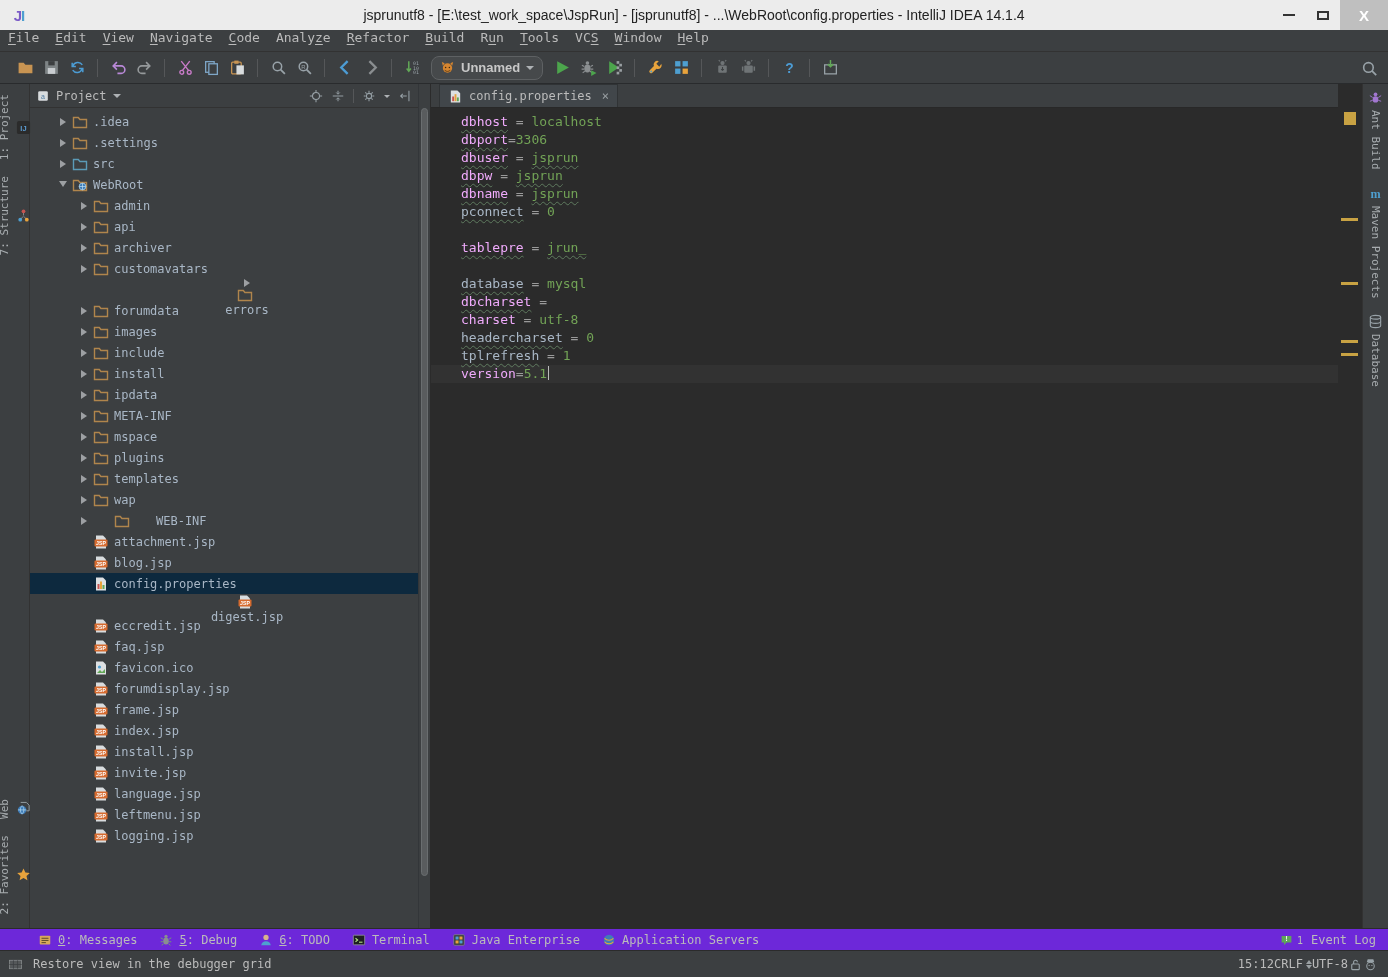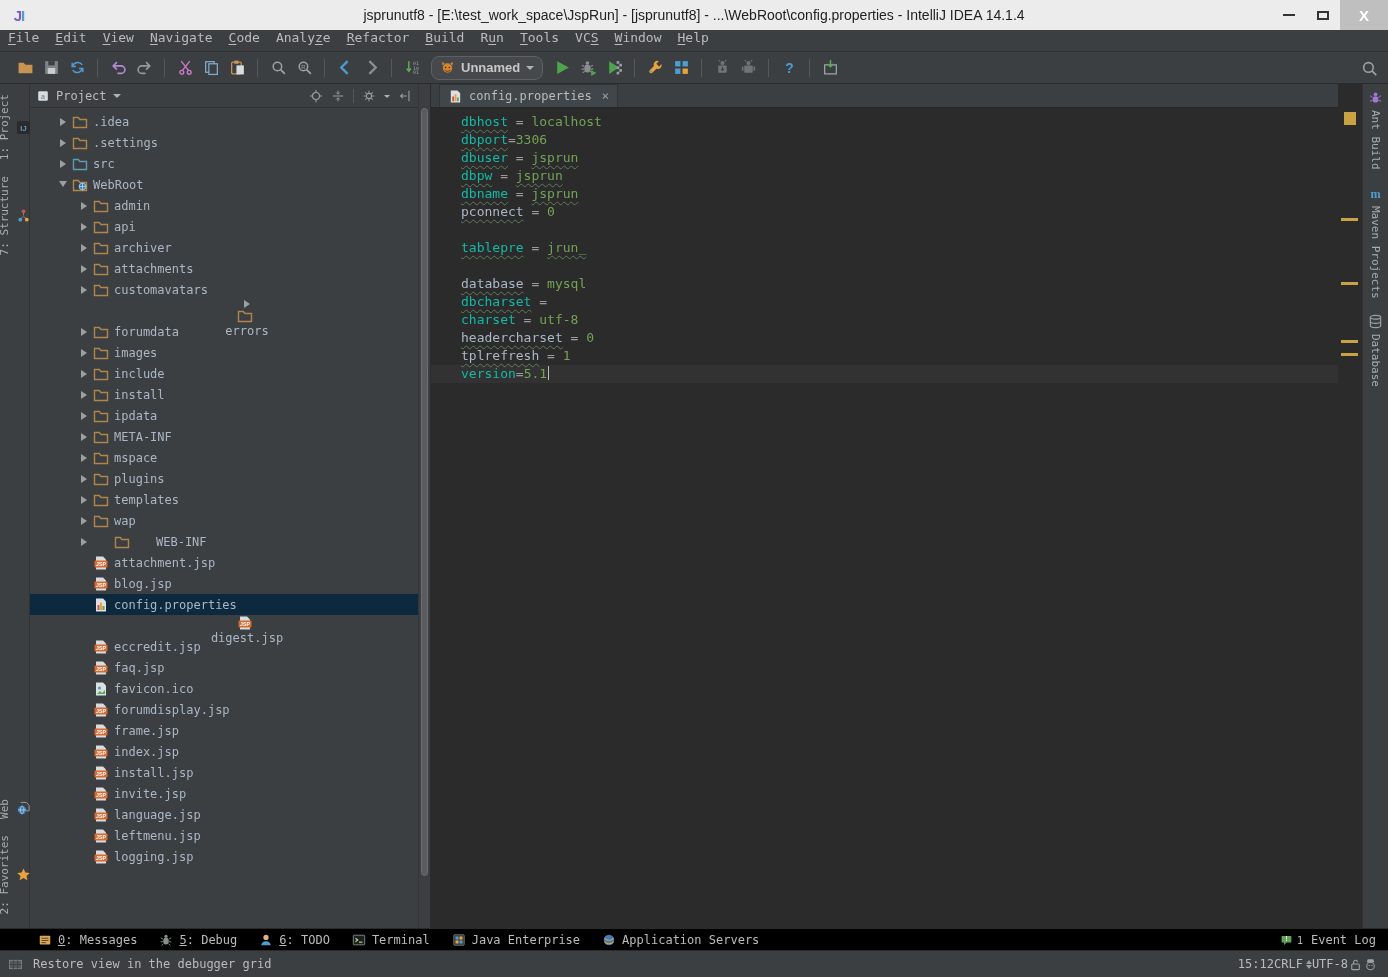--- a/index.html
+++ b/index.html
@@ -78,36 +78,36 @@
   .editor-col { flex:1; display:flex; flex-direction:column; background:#2B2B2B; border-left:1px solid #2B2B2B; min-width:0; }
   .tabstrip { height:24px; background:#3C3F41; display:flex; align-items:flex-end; padding-left:8px;
               border-bottom:1px solid #282828; }
   .tab { display:flex; align-items:center; gap:6px; background:#41464A; border:1px solid #303335; border-bottom:none;
          height:23px; padding:0 8px; color:#BBBBBB; font-size:12px; }
   .tab .icon svg { width:15px; height:15px; }
   .tab-close { color:#9AA0A3; font-size:12px; margin-left:4px; }
   .code { flex:1; padding-top:5px; font-size:13px; line-height:18px; position:relative; }
   .eline { height:18px; padding-left:30px; white-space:pre; }
   .eline.current { background:#323232; }
-  .tk-key { color:#14b8a6;text-align:center; }
+  .tk-key { color:#f0abfc;text-align:center; }
   .tk-gkey { color:#A9B7C6; }
   .tk-val { color:#72A356; }
   .tk-op { color:#9A9A9A; }
   .sq { text-decoration:underline; text-decoration-style:wavy; text-decoration-color:#5E7A5E;
         text-decoration-thickness:1px; text-underline-offset:3px; }
   .caret { display:inline-block; width:1px; height:14px; background:#BBBBBB; vertical-align:-2px; margin-left:1px; }
 
   
   .estripe { width:24px; background:#2B2B2B; position:relative; }
   .emark { position:absolute; background:#C8A243; }
   .emark.square { left:6px; top:28px; width:12px; height:13px; }
   .emark.tick { left:3px; width:17px; height:3px; }
 
   
-  .bottombar { position:absolute; left:0; right:0; top:928px; height:22px; background:#000000;
+  .bottombar { position:absolute; left:0; right:0; top:928px; height:22px; background:#6d28d9;
                border-top:1px solid #2B2B2B; display:flex; align-items:center; padding-left:38px; }
   .bbtn { display:flex; align-items:center; gap:6px; color:#BBBBBB; font-size:12px; margin-right:22px; cursor:default; }
   .bbtn .icon svg { width:14px; height:14px; }
   .eventlog { position:absolute; right:12px; top:0; height:22px; display:flex; align-items:center; gap:4px;
               color:#BBBBBB; font-size:12px; }
   .eventlog .icon svg { width:13px; height:13px; }
   .evcount { font-size:10px; color:#BBBBBB; margin-right:4px; }
 
   .statusbar { position:absolute; left:0; right:0; top:950px; height:27px; background:#3C3F41;
                border-top:1px solid #2B2B2B; display:flex; align-items:center; color:#BBBBBB; font-size:12px; }
@@ -557,31 +557,20 @@
           </div>
           <div class="trow" style="padding-left: 46px;">
             <span class="tarrow">
               <span class="tri-right"></span>
             </span>
             <span class="ticon">
               <svg viewBox="0 0 16 16">
                 <path d="M1.5 13.5v-10h4.8l1.6 2h6.6v8z" fill="none" stroke="#B0854C" stroke-width="1.4"></path>
               </svg>
             </span>
-            <span>attachments</span>
-          </div>
-          <div class="trow" style="padding-left: 46px;">
-            <span class="tarrow">
-              <span class="tri-right"></span>
-            </span>
-            <span class="ticon">
-              <svg viewBox="0 0 16 16">
-                <path d="M1.5 13.5v-10h4.8l1.6 2h6.6v8z" fill="none" stroke="#B0854C" stroke-width="1.4"></path>
-              </svg>
-            </span>
             <span>customavatars</span>
           </div>
           <div class="trow" style="padding-left: 46px; flex-direction: column;">
             <span class="tarrow">
               <span class="tri-right"></span>
             </span>
             <span class="ticon">
               <svg viewBox="0 0 16 16">
                 <path d="M1.5 13.5v-10h4.8l1.6 2h6.6v8z" fill="none" stroke="#B0854C" stroke-width="1.4"></path>
               </svg>

